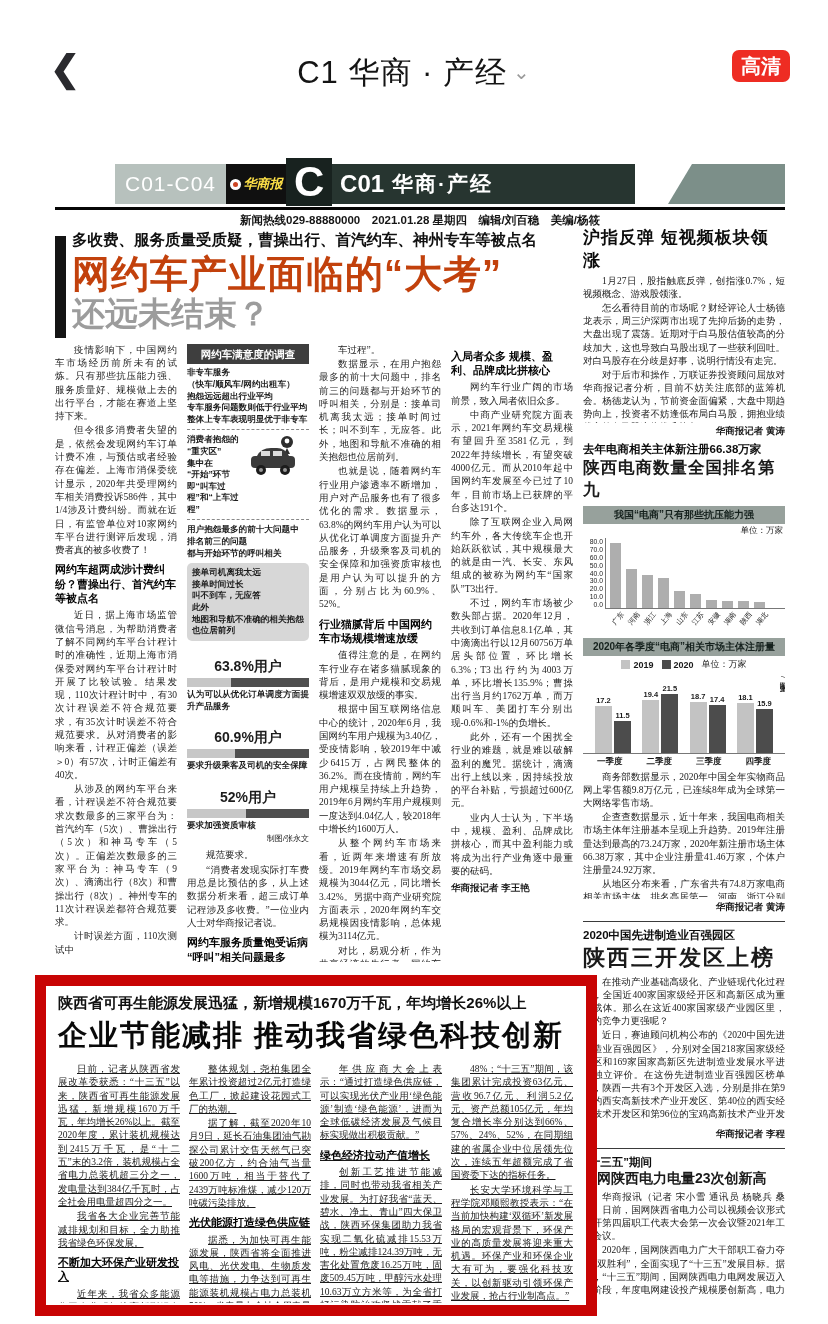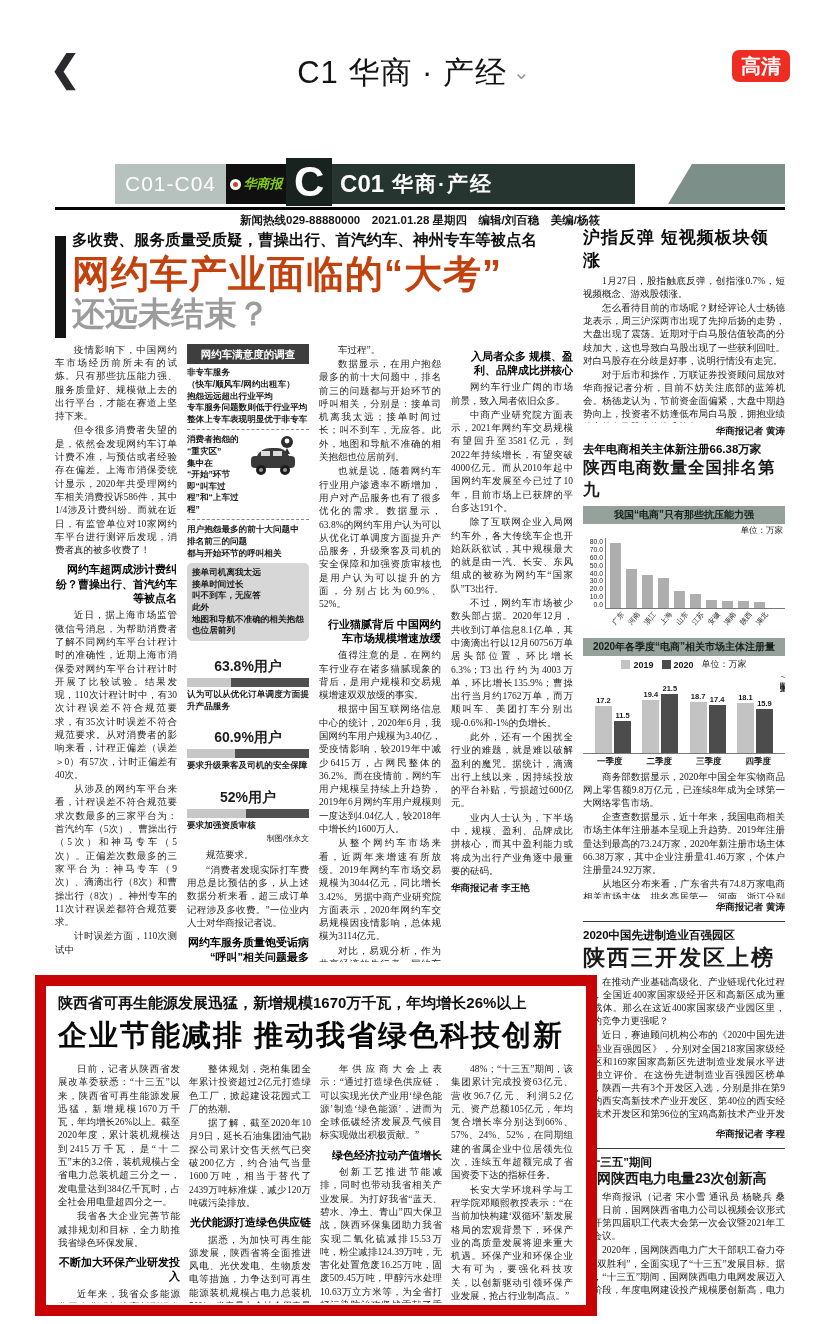--- a/index.html
+++ b/index.html
@@ -10,21 +10,21 @@
   .back-btn{position:absolute;left:50px;top:48px;font-size:36px;font-weight:900;color:#2a2a2e;cursor:pointer;}
   .bar-title{position:absolute;left:0;top:52px;width:828px;text-align:center;font-size:31px;color:#141414;letter-spacing:1px;}
   .bar-title .chev{font-size:20px;color:#9a9a9a;margin-left:6px;vertical-align:4px;}
   .hd-badge{position:absolute;right:38px;top:50px;background:#ee2c23;color:#fff;font-size:20px;font-weight:700;
             padding:6px 9px;border-radius:7px;line-height:1;}
   
   #paper{position:absolute;top:160px;left:55px;width:730px;height:1160px;}
   
   .mh-row{position:absolute;left:60px;right:0;top:4px;height:40px;display:flex;align-items:stretch;}
   .mh-range{background:#b7c1bd;color:#fff;font-size:21px;display:flex;align-items:center;padding:0 10px;letter-spacing:1px;}
-  .mh-logo{background:#101010;color:#84cc16;display:flex;align-items:center;justify-content:center;gap:3px;width:60px;
+  .mh-logo{background:#101010;color:#fde047;display:flex;align-items:center;justify-content:center;gap:3px;width:60px;
            font-size:13px;font-family:"Liberation Serif",serif;font-style:italic;font-weight:700;}
   .mh-circ{width:11px;height:11px;border-radius:50%;background:#fff;position:relative;flex:0 0 auto;}
   .mh-circ:after{content:"";position:absolute;left:3px;top:3px;width:5px;height:5px;border-radius:50%;background:#c42;}
   .mh-cblock{background:#18221f;color:#fff;width:46px;display:flex;align-items:center;justify-content:center;
              font-size:42px;font-weight:800;height:48px;margin-top:-6px;}
   .mh-slab{flex:1;background:#273530;color:#fff;display:flex;align-items:center;gap:8px;padding-left:8px;font-weight:800;}
   .mh-code{font-size:24px;} .mh-sec{font-size:21px;letter-spacing:2px;}
   .mh-wedge{width:150px;background:#7c8f89;clip-path:polygon(22% 100%,38% 0,100% 0,100% 100%);}
   .mh-rule{position:absolute;left:0;right:0;top:47px;height:3px;background:#060606;}
   .mh-info{position:absolute;top:53px;width:100%;text-align:center;font-size:11.5px;font-weight:700;color:#151515;}
@@ -33,21 +33,21 @@
   .ma-head{position:relative;padding-left:17px;}
   .ma-bar{position:absolute;left:0;top:6px;width:11px;height:102px;background:#141414;}
   .ma-kicker{font-size:15.5px;font-weight:700;color:#101010;}
   .ma-title{font-size:38px;font-weight:900;color:#c2410c;line-height:1.08;margin-top:3px;letter-spacing:1px;}
   .ma-sub{font-size:33px;font-weight:900;color:#9c9c9c;line-height:1.05;margin-top:2px;}
   .ma-cols{display:flex;gap:10px;margin-top:12px;height:618px;overflow:hidden;}
   .col{width:122px;flex:0 0 122px;font-size:9.5px;line-height:1.4;text-align:justify;color:#1c1c1c;
        font-family:"Liberation Serif",serif;overflow:hidden;}
   .flow-p{text-indent:2em;margin:0 0 1px;}
   .flow-h{font-weight:800;font-family:"Liberation Sans",sans-serif;font-size:11px;line-height:1.3;margin:5px 0 4px;
-          text-align:right;text-indent:0;color:#060606;}
+          text-align:left;text-indent:0;color:#060606;}
   .flow-by{text-align:left;font-weight:700;font-family:"Liberation Sans",sans-serif;margin-top:3px;}
   
   #survey{font-family:"Liberation Sans",sans-serif;margin-bottom:5px;}
   .sv-title{background:#3e3e3e;color:#fff;text-align:center;font-size:10.5px;font-weight:700;padding:3px 0;margin-bottom:3px;}
   .sv-b{font-weight:700;font-size:8.6px;line-height:1.35;text-align:left;}
   .sv-dash{border-top:1px dashed #888;margin:4px 0;}
   .sv-flex{display:flex;align-items:flex-start;gap:2px;}
   .sv-flex > div{flex:1;}
   .sv-car{flex:0 0 50px;}
   .sv-gray{background:#d7d7d7;border-radius:5px;padding:4px 5px;margin-top:4px;}
@@ -89,21 +89,21 @@
   .bcol{display:flex;flex-direction:column;align-items:center;}
   .bval{font-size:7.5px;font-weight:700;margin-bottom:1px;}
   .bbar{width:17px;}
   .chB-x{display:flex;justify-content:space-between;padding:0 14px;font-size:8.5px;font-weight:700;margin-top:2px;}
   .chB-cap{position:absolute;right:-3px;top:38px;writing-mode:vertical-rl;font-size:7.5px;color:#222;}
   
   #red-art{position:absolute;top:815px;left:-20px;width:562px;height:341px;box-sizing:border-box;
            border:11px solid #c80404;background:#fff;padding:8px 12px 4px;cursor:pointer;}
   .ra-kicker{font-size:15px;font-weight:600;color:#111;}
   .ra-title{font-size:29px;font-weight:900;color:#090909;letter-spacing:2px;margin:3px 0 7px;}
-  .ra-cols{display:flex;gap:9px;height:240px;overflow:hidden;}
+  .ra-cols{display:flex;gap:9px;height:240px;overflow:hidden;text-decoration:underline;}
 </style>
 </head>
 <body>
 
 <div id="page">
 
   <div class="app-bar">
     <div class="back-btn">❮</div>
     <div class="bar-title"><span>C1 华商 · 产经</span><span class="chev">⌄</span></div>
     <div class="hd-badge">高清</div>

